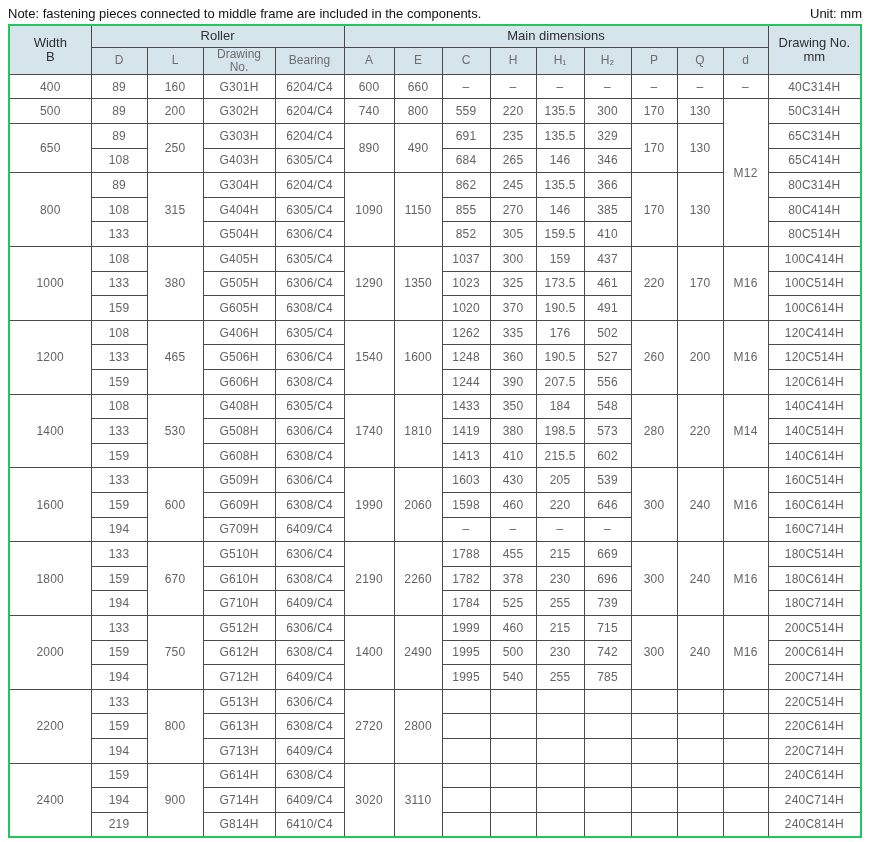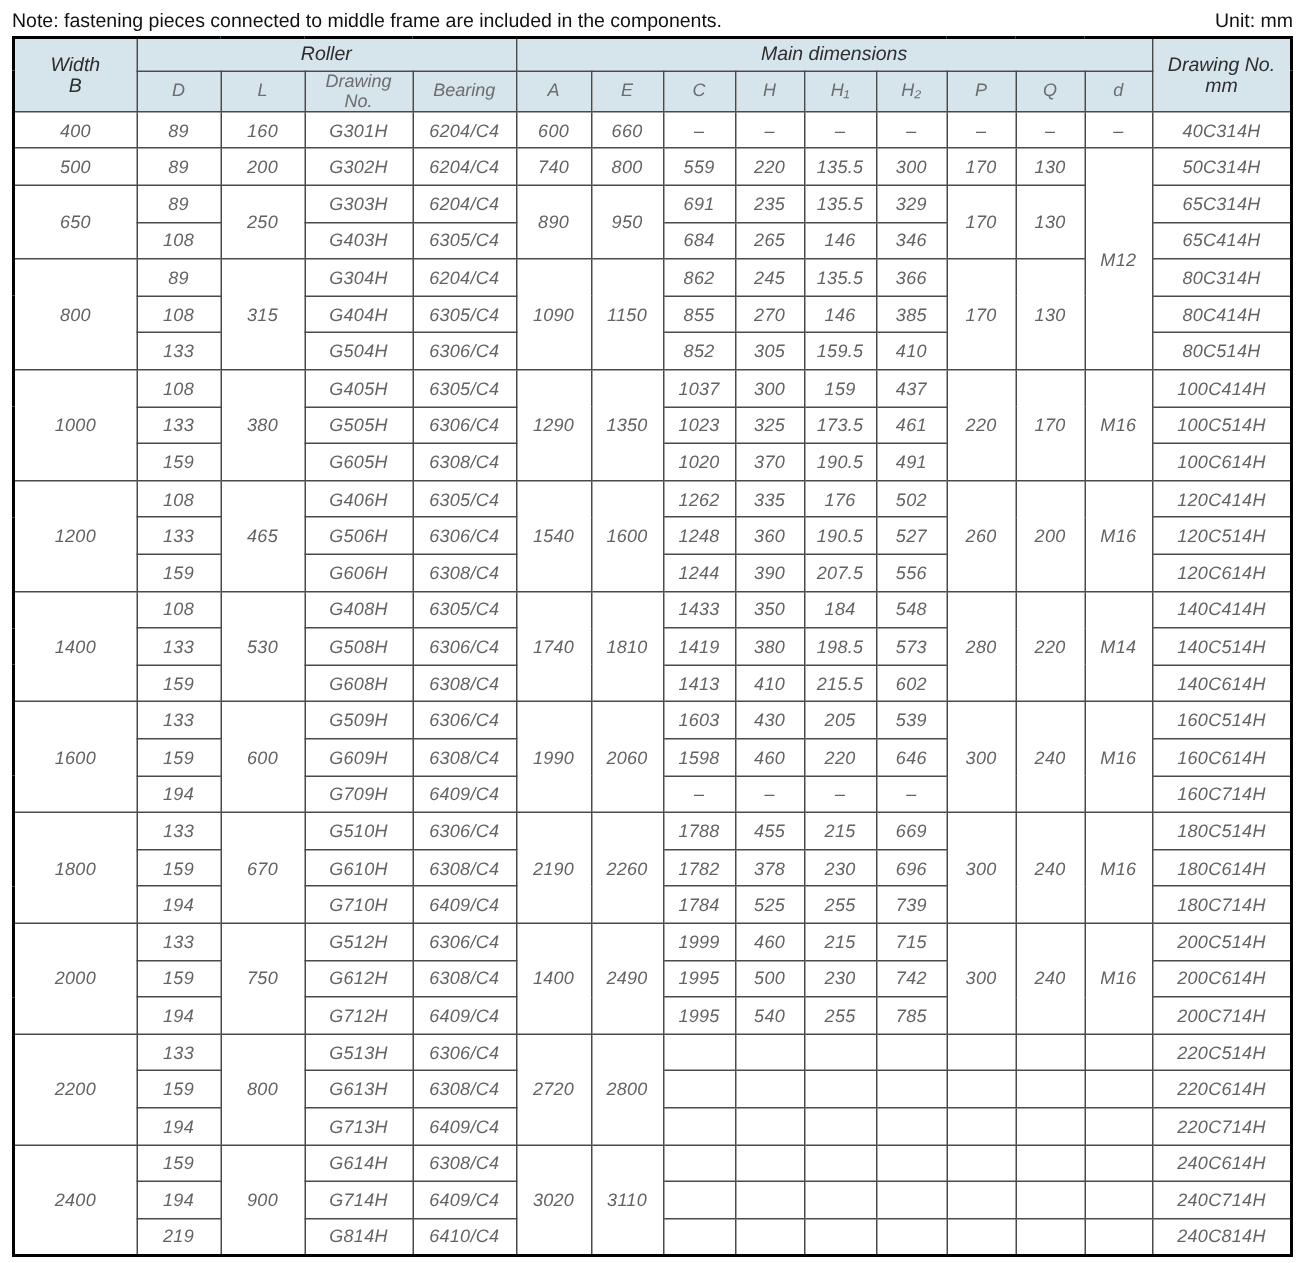--- a/index.html
+++ b/index.html
@@ -16,22 +16,21 @@
     font-size:13px;
     border-radius:10px;
   }
   .note{color:#111;}
   .unit{color:#111;margin-left:12px;}
   .tablewrap{padding:0 8px;}
   table.spec{
     border-collapse:collapse;
     table-layout:fixed;
     width:854px;
-    border:2px solid #000000;
-    font-style:italic;
+    border:2px solid #22c55e;
   }
   table.spec th, table.spec td{
     border:1px solid #4a4a4a;
     text-align:center;
     vertical-align:middle;
     padding:0 2px;
     overflow:hidden;
     box-sizing:border-box;
   }
   table.spec thead th{
@@ -138,21 +137,21 @@
           <td rowspan="6">M12</td>
           <td>50C314H</td>
         </tr>
         <tr>
           <td rowspan="2">650</td>
           <td>89</td>
           <td rowspan="2">250</td>
           <td>G303H</td>
           <td>6204/C4</td>
           <td rowspan="2">890</td>
-          <td rowspan="2">950</td>
+          <td rowspan="2">490</td>
           <td>691</td>
           <td>235</td>
           <td>135.5</td>
           <td>329</td>
           <td rowspan="2">170</td>
           <td rowspan="2">130</td>
           <td>65C314H</td>
         </tr>
         <tr>
           <td>108</td>

